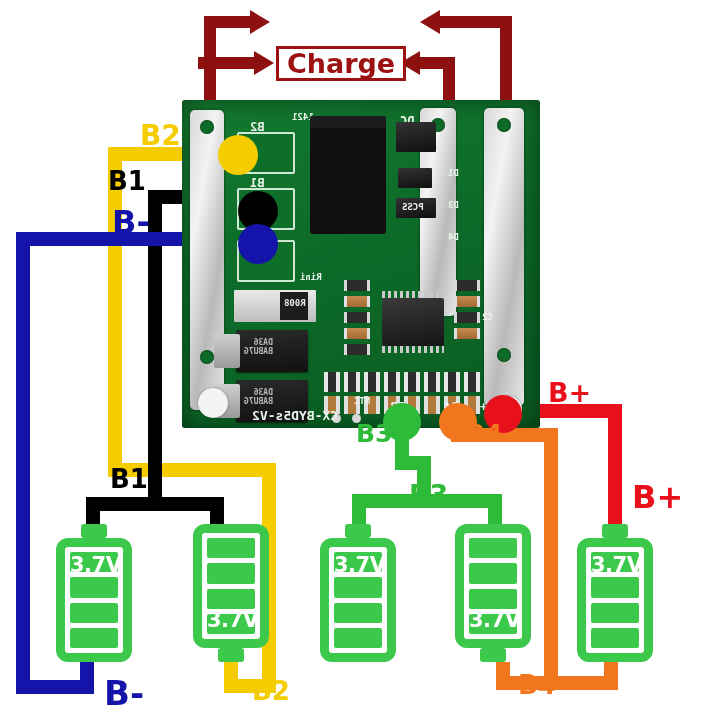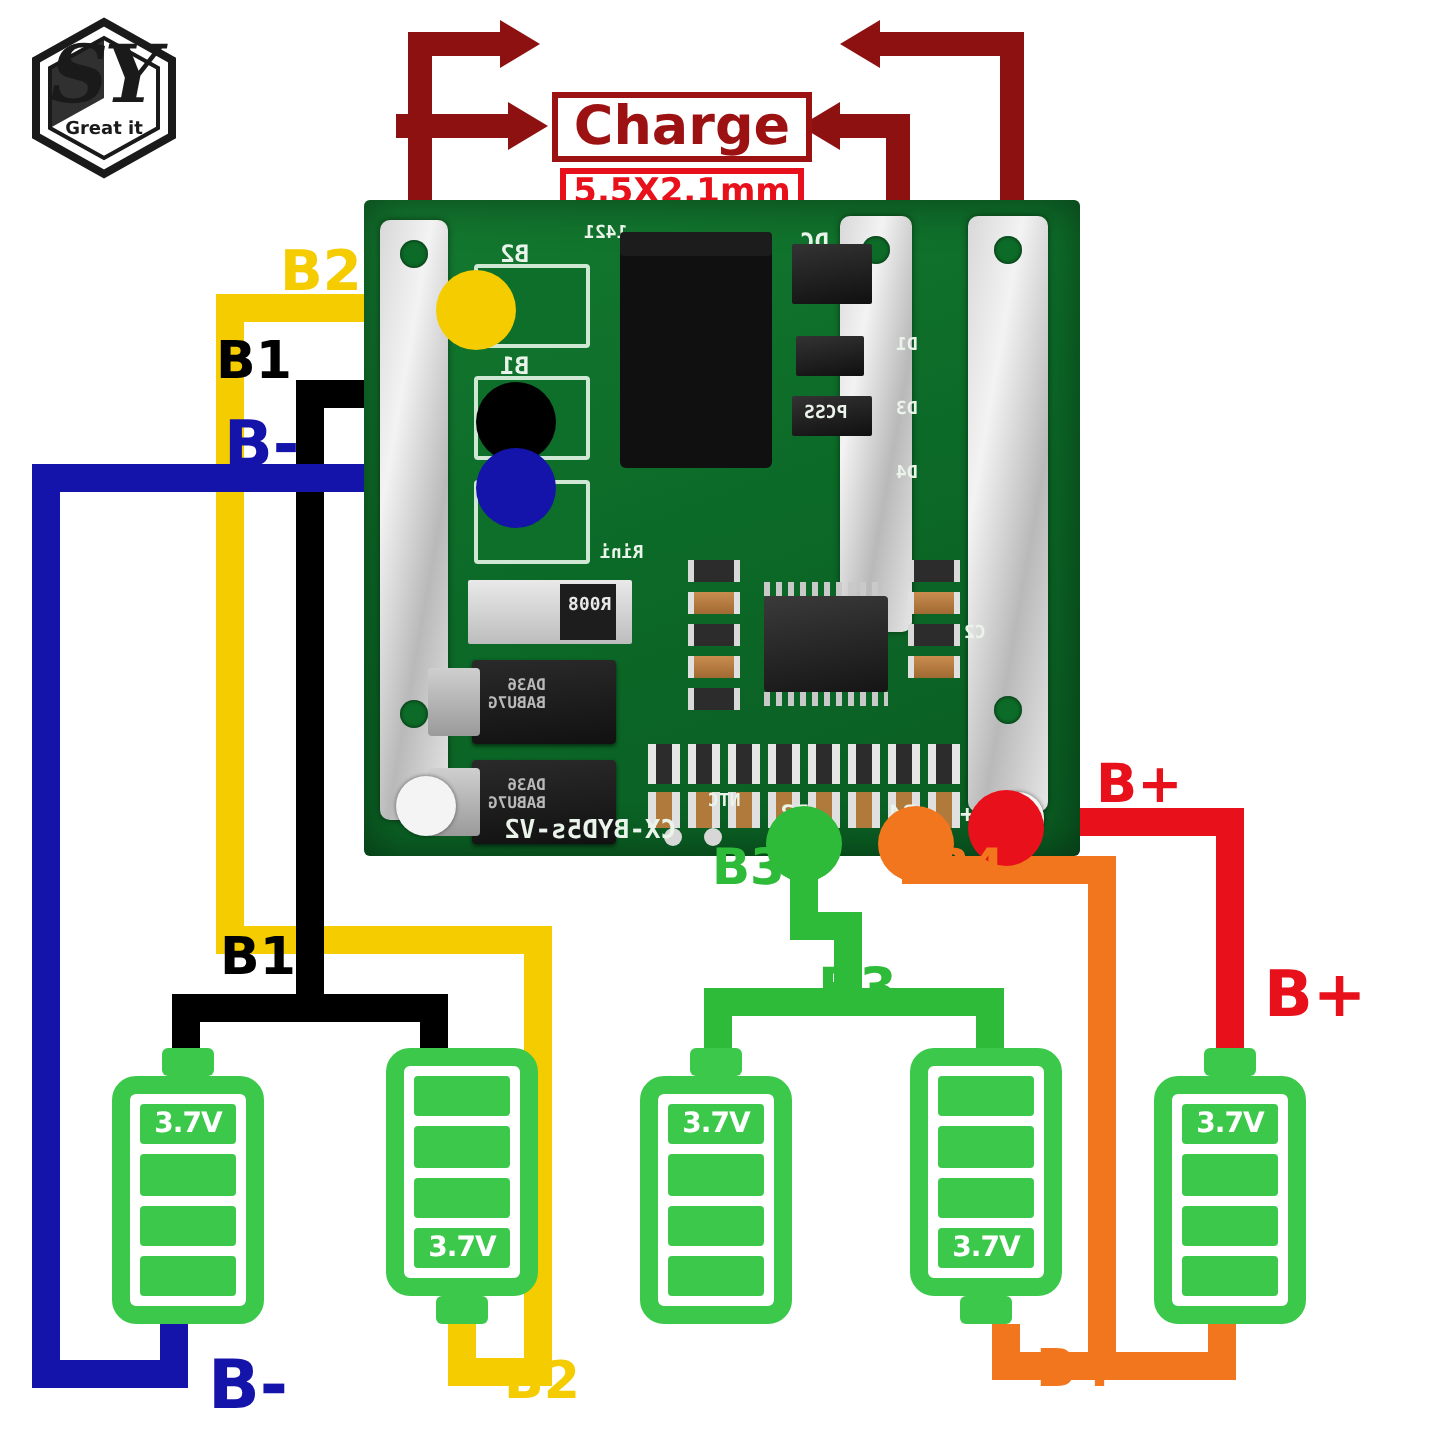--- a/index.html
+++ b/index.html
@@ -236,61 +236,51 @@
     flex: 1;
     background: #3cc84b;
     border-radius: 2px;
     position: relative;
   }
   .bat-volt {
     position: absolute;
     left: 0; right: 0;
     text-align: center;
     color: #ffffff;
-    font-size: 14px;
+    font-size: 21px;
     font-weight: bold;
     line-height: 1;
     letter-spacing: -0.5px;
   }
 </style>
 </head>
 <body>
 
 <div id="stage">
 
-  <div class="abs logo-wrap">
-    <svg width="80" height="82" viewBox="0 0 80 82">
-      <polygon points="40,3 74,22 74,60 40,79 6,60 6,22" fill="none" stroke="#1a1a1a" stroke-width="4"></polygon>
-      <polygon points="40,11 67,26 67,56 40,71 13,56 13,26" fill="none" stroke="#1a1a1a" stroke-width="2"></polygon>
-      <path d="M40,11 L13,26 L13,56 L40,41 Z" fill="#1a1a1a" opacity="0.9"></path>
-    </svg>
-    <div class="logo-text-sy">SY</div>
-    <div class="logo-text-great">Great it</div>
-  </div>
 
   <div class="wire abs" style="left:204px; top:22px; width:12px; height:212px; background:#8e1111;"></div>
   <div class="wire abs" style="left:204px; top:16px; width:52px; height:12px; background:#8e1111;"></div>
   <div class="wire abs" style="left:250px; top:10px; width:0; height:0; border-top:12px solid transparent; border-bottom:12px solid transparent; border-left:20px solid #8e1111;"></div>
 
   <div class="wire abs" style="left:440px; top:16px; width:72px; height:12px; background:#8e1111;"></div>
   <div class="wire abs" style="left:420px; top:10px; width:0; height:0; border-top:12px solid transparent; border-bottom:12px solid transparent; border-right:20px solid #8e1111;"></div>
   <div class="wire abs" style="left:500px; top:16px; width:12px; height:302px; background:#8e1111;"></div>
 
   <div class="wire abs" style="left:198px; top:57px; width:62px; height:12px; background:#8e1111;"></div>
   <div class="wire abs" style="left:254px; top:51px; width:0; height:0; border-top:12px solid transparent; border-bottom:12px solid transparent; border-left:20px solid #8e1111;"></div>
 
   <div class="wire abs" style="left:420px; top:57px; width:34px; height:12px; background:#8e1111;"></div>
   <div class="wire abs" style="left:400px; top:51px; width:0; height:0; border-top:12px solid transparent; border-bottom:12px solid transparent; border-right:20px solid #8e1111;"></div>
   <div class="wire abs" style="left:443px; top:57px; width:12px; height:258px; background:#8e1111;"></div>
 
   <div class="wire abs" style="left:329px; top:120px; width:16px; height:90px; background:#9c1111;"></div>
   <div class="wire abs" style="left:316px; top:100px; width:0; height:0; border-left:21px solid transparent; border-right:21px solid transparent; border-bottom:24px solid #9c1111;"></div>
 
   <div class="abs callout callout-charge">Charge</div>
-  <div class="abs callout callout-jack">5.5X2.1mm</div>
 
   <div class="wire abs" style="left:108px; top:147px; width:130px; height:14px; background:#f5cc00;"></div>
   <div class="wire abs" style="left:108px; top:147px; width:14px; height:330px; background:#f5cc00;"></div>
   <div class="wire abs" style="left:108px; top:463px; width:168px; height:14px; background:#f5cc00;"></div>
   <div class="wire abs" style="left:262px; top:463px; width:14px; height:230px; background:#f5cc00;"></div>
   <div class="wire abs" style="left:224px; top:679px; width:52px; height:14px; background:#f5cc00;"></div>
   <div class="wire abs" style="left:224px; top:662px; width:14px; height:24px; background:#f5cc00;"></div>
 
   <div class="wire abs" style="left:148px; top:190px; width:110px; height:14px; background:#000000;"></div>
   <div class="wire abs" style="left:148px; top:190px; width:14px; height:307px; background:#000000;"></div>

